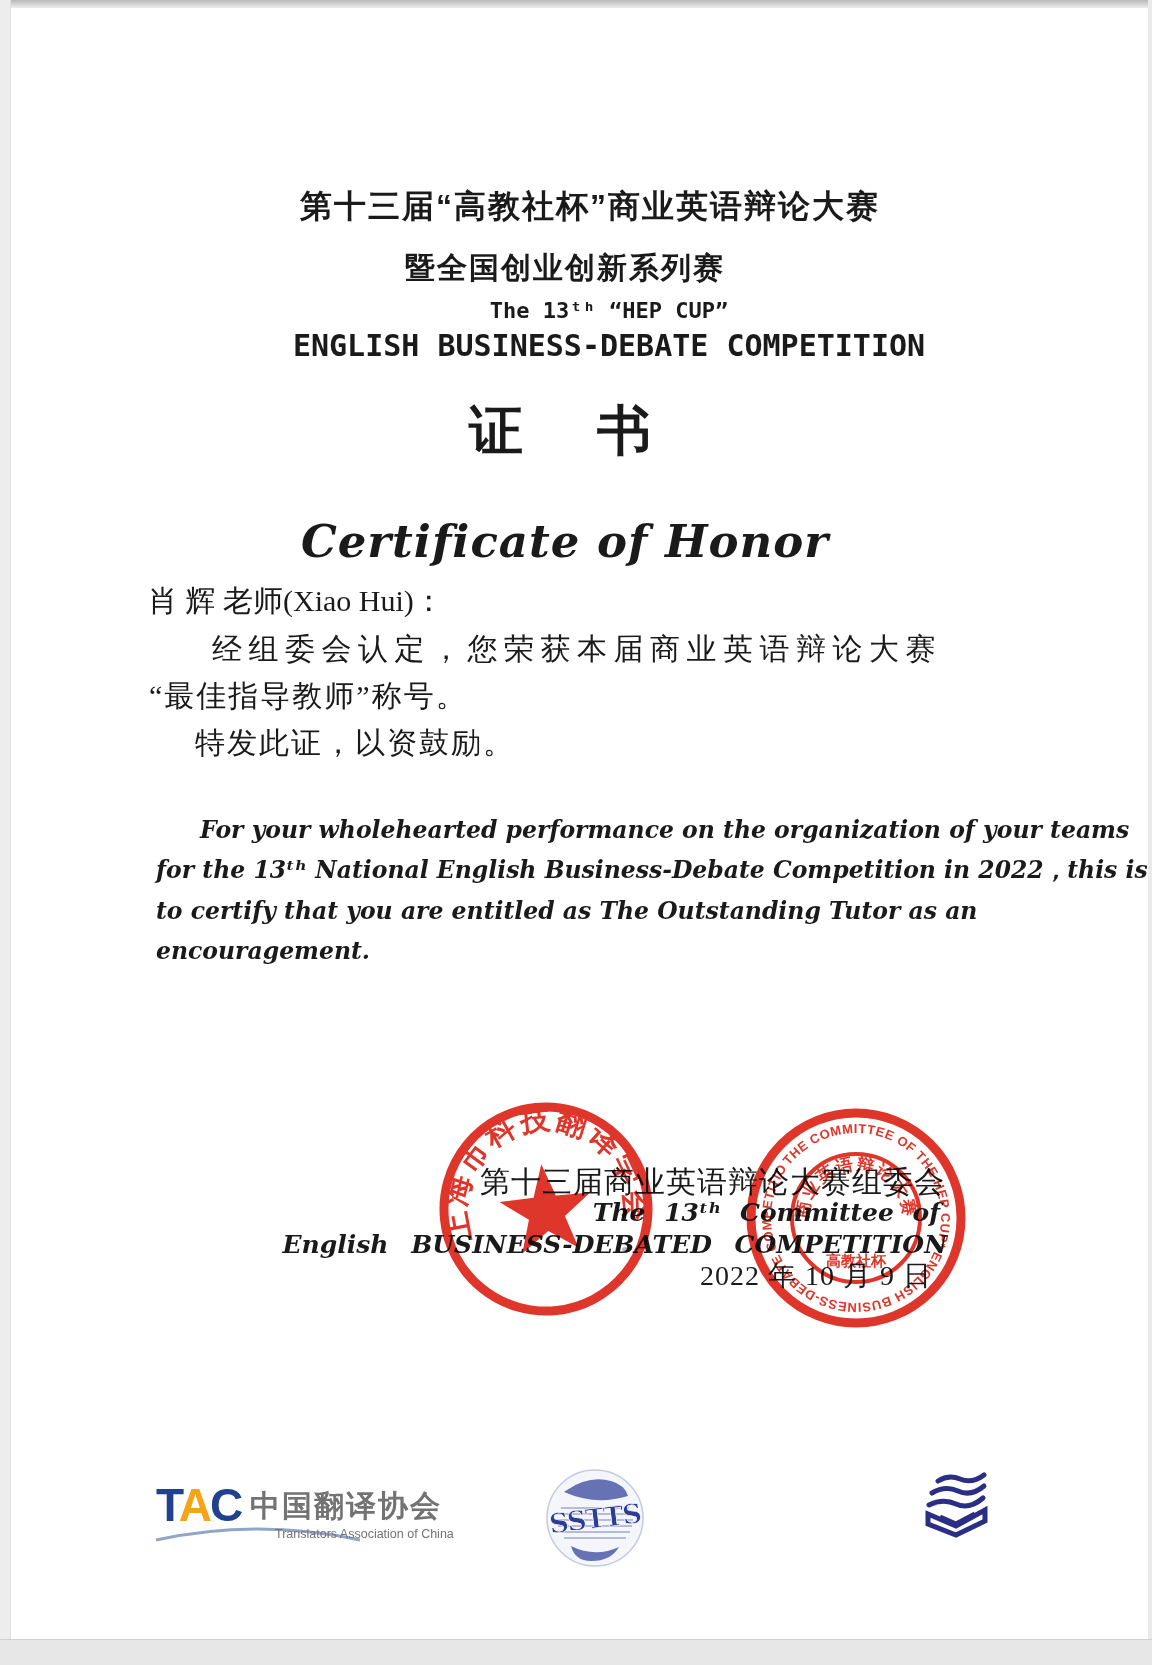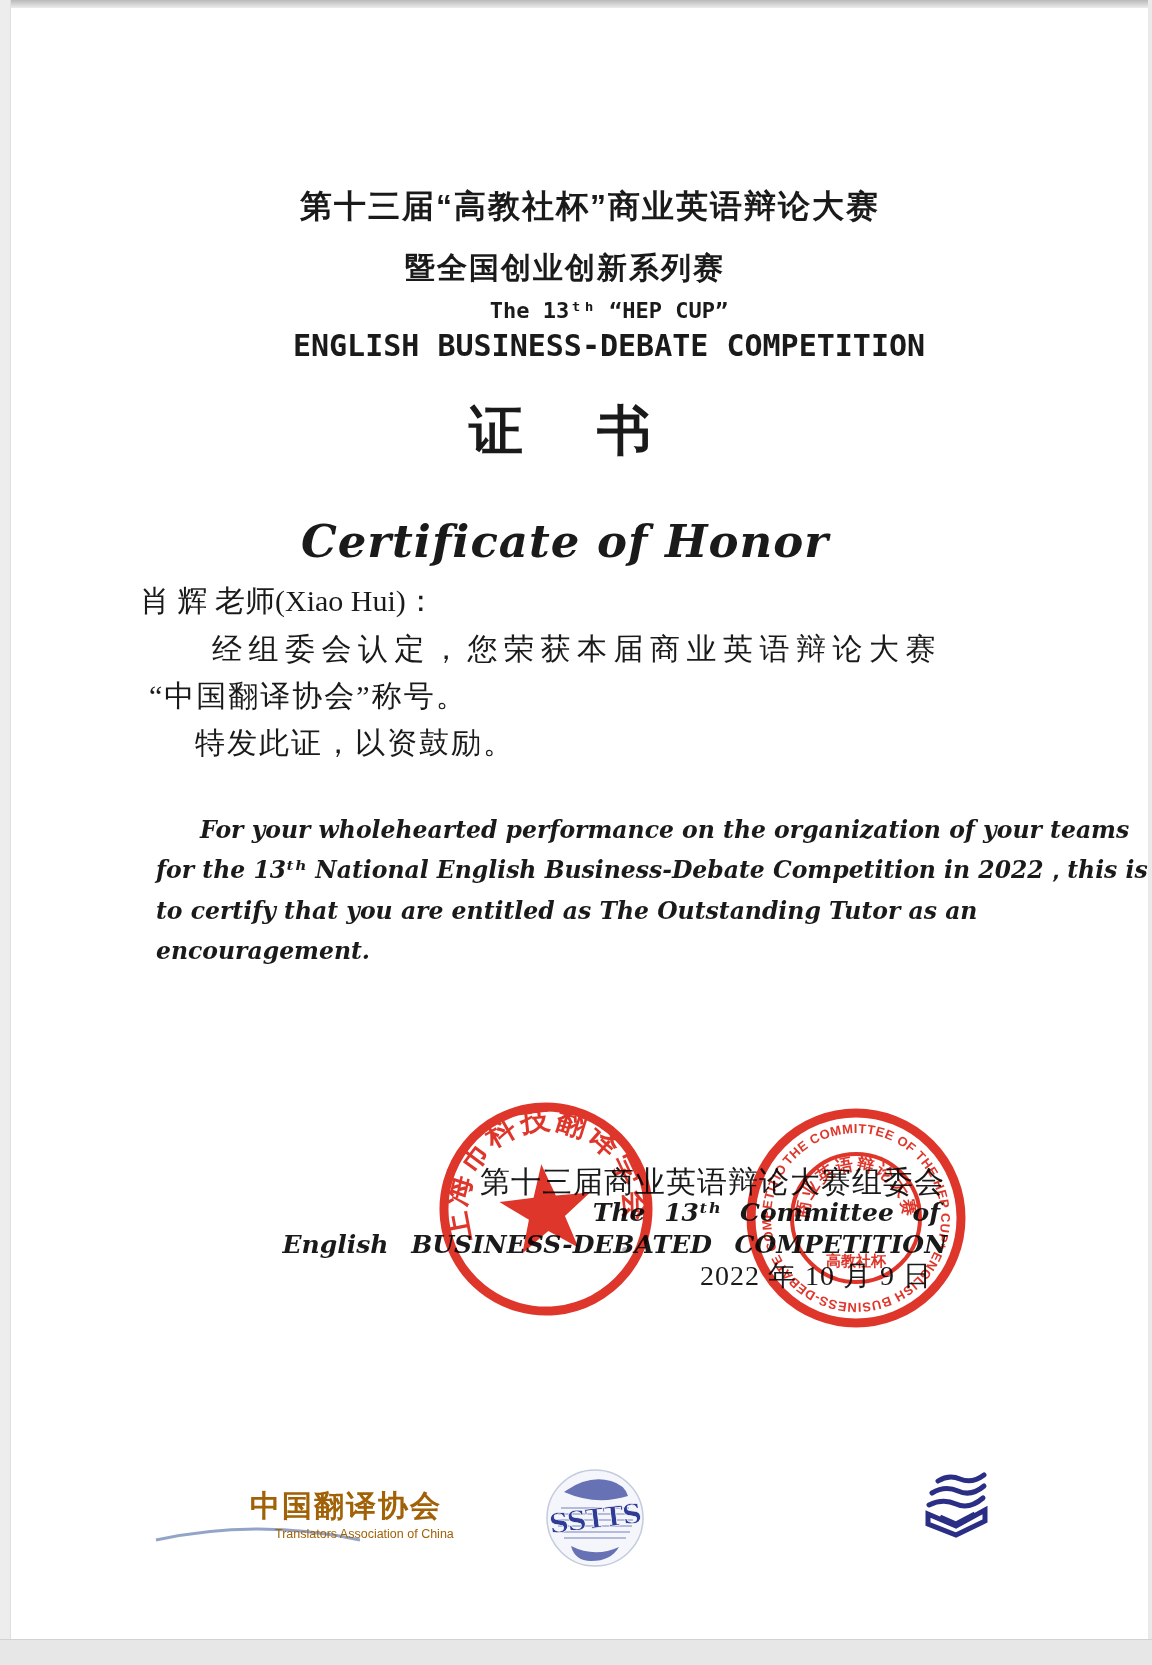--- a/index.html
+++ b/index.html
@@ -13,36 +13,36 @@
   .script{font-family:"DejaVu Serif",serif;font-style:italic;}
   .jline{white-space:nowrap;text-align:justify;text-align-last:justify;}
   
   .edge-top{left:0;top:0;width:1152px;height:8px;background:linear-gradient(#b9b9b9,#ececec);}
   .edge-left{left:0;top:0;width:10px;height:1665px;background:#ededed;border-right:1px solid #e0e0e0;}
   .edge-right{left:1148px;top:0;width:4px;height:1665px;background:#eaeaea;}
   .edge-bottom{left:0;top:1639px;width:1152px;height:26px;background:#e7e7e7;border-top:1px solid #d2d2d2;}
   .stamp{mix-blend-mode:multiply;opacity:.92;}
   .speck{width:6px;height:5px;background:#9a9a9a;border-radius:50%;opacity:.7;}
   .tacT{color:#21418e;} .tacA{color:#f2a51a;} .tacC{color:#21418e;}
-  .tacname{color:#a16207;}
+  .tacname{color:#737373;}
 </style>
 </head>
 <body>
 
 <div class="abs center heiti" style="top:186px;font-size:32px;letter-spacing:2px;padding-left:25px;">第十三届“高教社杯”商业英语辩论大赛</div>
 <div class="abs center heiti" style="top:249px;font-size:30px;letter-spacing:2px;">暨全国创业创新系列赛</div>
 <div class="abs center mono" style="top:297px;font-size:22px;">The 13ᵗʰ  “HEP CUP”</div>
 <div class="abs center mono" style="top:327px;font-size:30px;">ENGLISH BUSINESS-DEBATE COMPETITION</div>
 
 <div class="abs center song" style="top:398px;font-size:54px;font-weight:bold;letter-spacing:10px;">证　书</div>
 <div class="abs center script" style="top:514px;font-size:45px;font-weight:700;letter-spacing:1px;">Certificate of Honor</div>
 
-<div class="abs song" style="left:140px;top:582px;font-size:30px;">肖 辉 老师(Xiao Hui)：</div>
+<div class="abs song" style="left:148px;top:582px;font-size:30px;">肖 辉 老师(Xiao Hui)：</div>
 <div class="abs song" style="left:156px;top:630px;font-size:30px;letter-spacing:6.5px;text-indent:56px;white-space:nowrap;text-align:center;">经组委会认定，您荣获本届商业英语辩论大赛</div>
-<div class="abs song" style="left:149px;top:677px;font-size:30px;letter-spacing:2px;">“中国翻译协会”称号。</div>
+<div class="abs song" style="left:149px;top:677px;font-size:30px;letter-spacing:2px;">“最佳指导教师”称号。</div>
 <div class="abs song" style="left:156px;top:724px;font-size:30px;letter-spacing:2px;text-indent:39px;">特发此证，以资鼓励。</div>
 
 <div class="abs script jline" style="left:156px;top:816px;width:800px;font-size:23.5px;font-weight:bold;padding-left:44px;box-sizing:border-box;">For your wholehearted performance on the organization of your teams</div>
 <div class="abs script jline" style="left:156px;top:856px;width:800px;font-size:23.5px;font-weight:bold;">for the 13ᵗʰ National English Business-Debate Competition in 2022，this is</div>
 <div class="abs script jline" style="left:156px;top:897px;width:800px;font-size:23.5px;font-weight:bold;">to certify that you are entitled as The Outstanding Tutor as an</div>
 <div class="abs script" style="left:156px;top:937px;font-size:23.5px;font-weight:bold;">encouragement.</div>
 
 <div class="abs song" style="right:207px;top:1163px;font-size:30px;letter-spacing:1px;z-index:2;">第十三届商业英语辩论大赛组委会</div>
 <div class="abs script" style="right:212px;top:1197px;font-size:25px;font-weight:bold;word-spacing:10px;z-index:2;">The 13ᵗʰ Committee of</div>
 <div class="abs script" style="right:205px;top:1229px;font-size:25px;font-weight:bold;word-spacing:14px;z-index:2;">English BUSINESS-DEBATED COMPETITION</div>
@@ -67,20 +67,23 @@
   <path id="rsInner" d="M 70.9 132.4 A 48 48 0 1 1 161.1 132.4" fill="none"></path>
   <text font-size="17" font-weight="bold" fill="#dd2418" letter-spacing="2" font-family="Liberation Serif,serif">
     <textPath href="#rsInner" startOffset="50%" text-anchor="middle">商业英语辩论大赛</textPath>
   </text>
   <text x="116" y="164" text-anchor="middle" font-size="15" font-weight="bold" fill="#dd2418" font-family="Liberation Serif,serif">高教社杯</text>
 </svg>
 
 <div class="abs speck" style="left:622px;top:1247px;"></div>
 
 <div class="abs" style="left:156px;top:1482px;width:240px;height:70px;">
+  <div class="heiti" style="font-size:46px;letter-spacing:-2px;line-height:1;">
+    <span class="tacT">T</span><span class="tacA">A</span><span class="tacC">C</span>
+  </div>
   <svg width="212" height="26" style="position:absolute;left:-4px;top:36px;" viewBox="0 0 212 26">
     <path d="M 4 22 Q 106 0 208 22" fill="none" stroke="#93a5c6" stroke-width="3"></path>
   </svg>
 </div>
 <div class="abs heiti tacname" style="left:250px;top:1487px;font-size:30px;letter-spacing:2px;">中国翻译协会</div>
 <div class="abs tacname" style="left:251px;top:1527px;font-size:12.5px;font-family:'Liberation Sans',sans-serif;margin-left:24px;">Translators Association of China</div>
 
 <svg class="abs" style="left:545px;top:1468px;" width="100" height="100" viewBox="0 0 100 100">
   <circle cx="50" cy="50" r="48" fill="#f4f6fb" stroke="#c4cbdd" stroke-width="1.5"></circle>
   <path d="M22 22 q22 -15 44 -9 q14 4 17 15 q-32 10 -64 -4 z" fill="#4d5ba8" opacity="0.85"></path>

